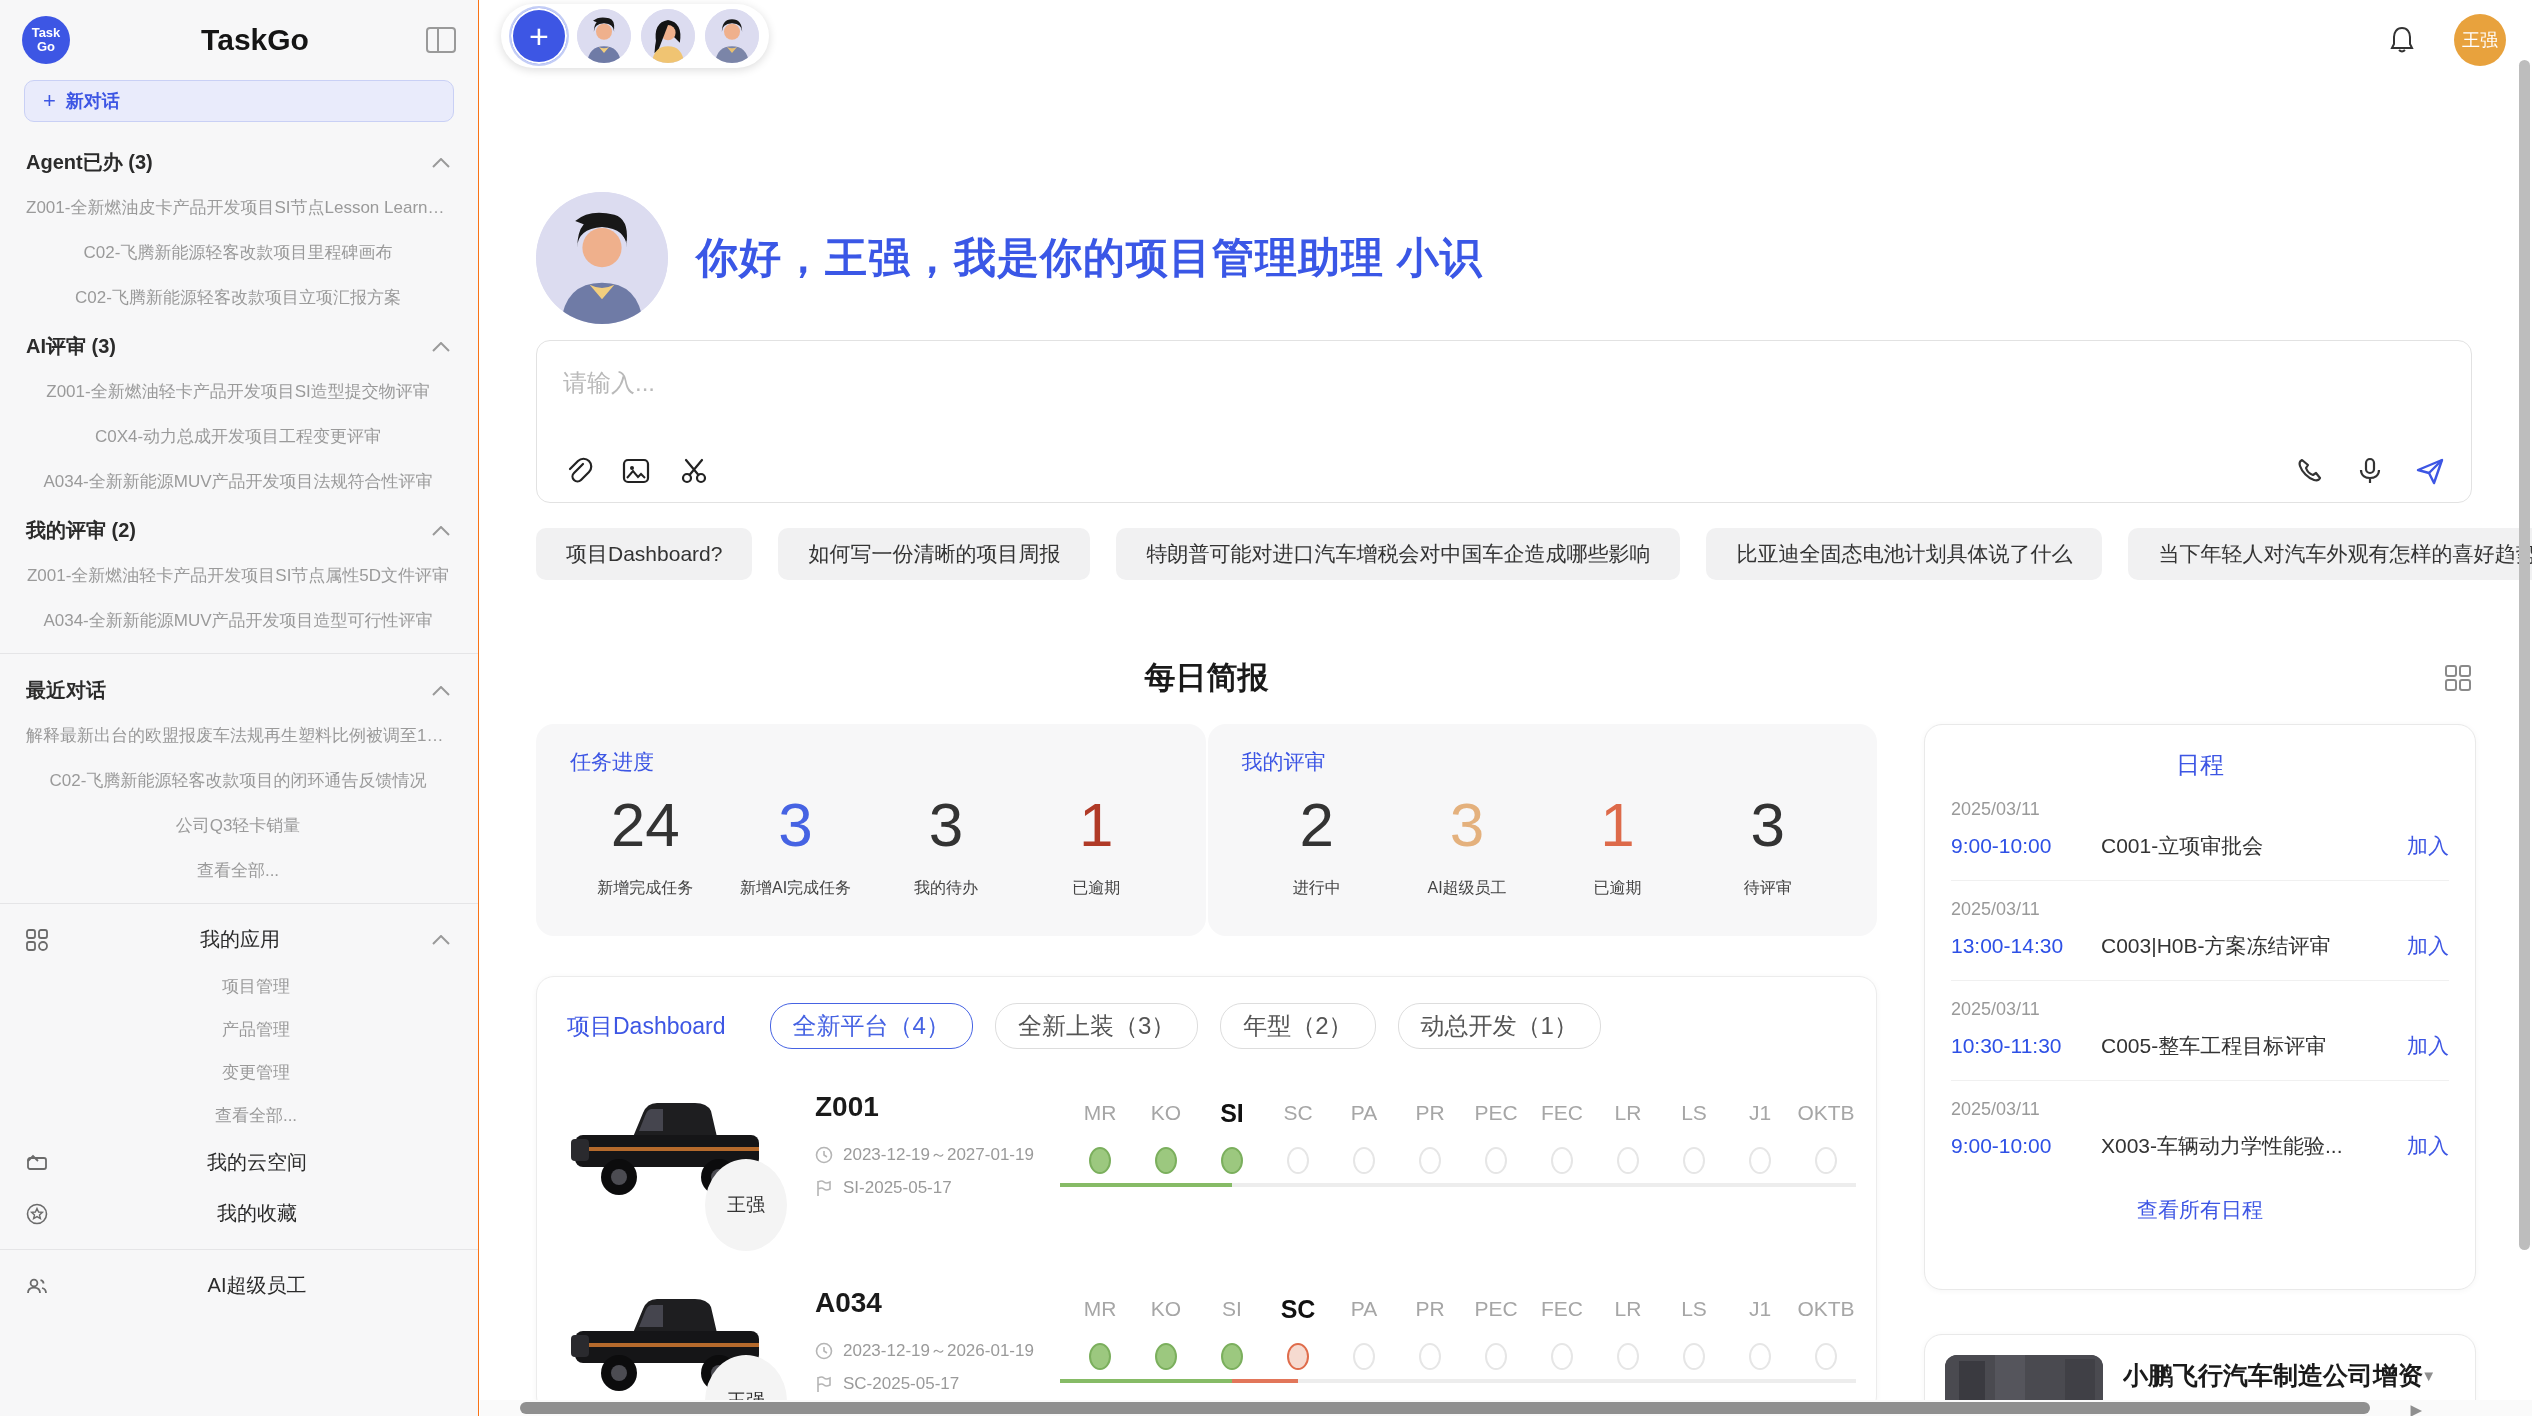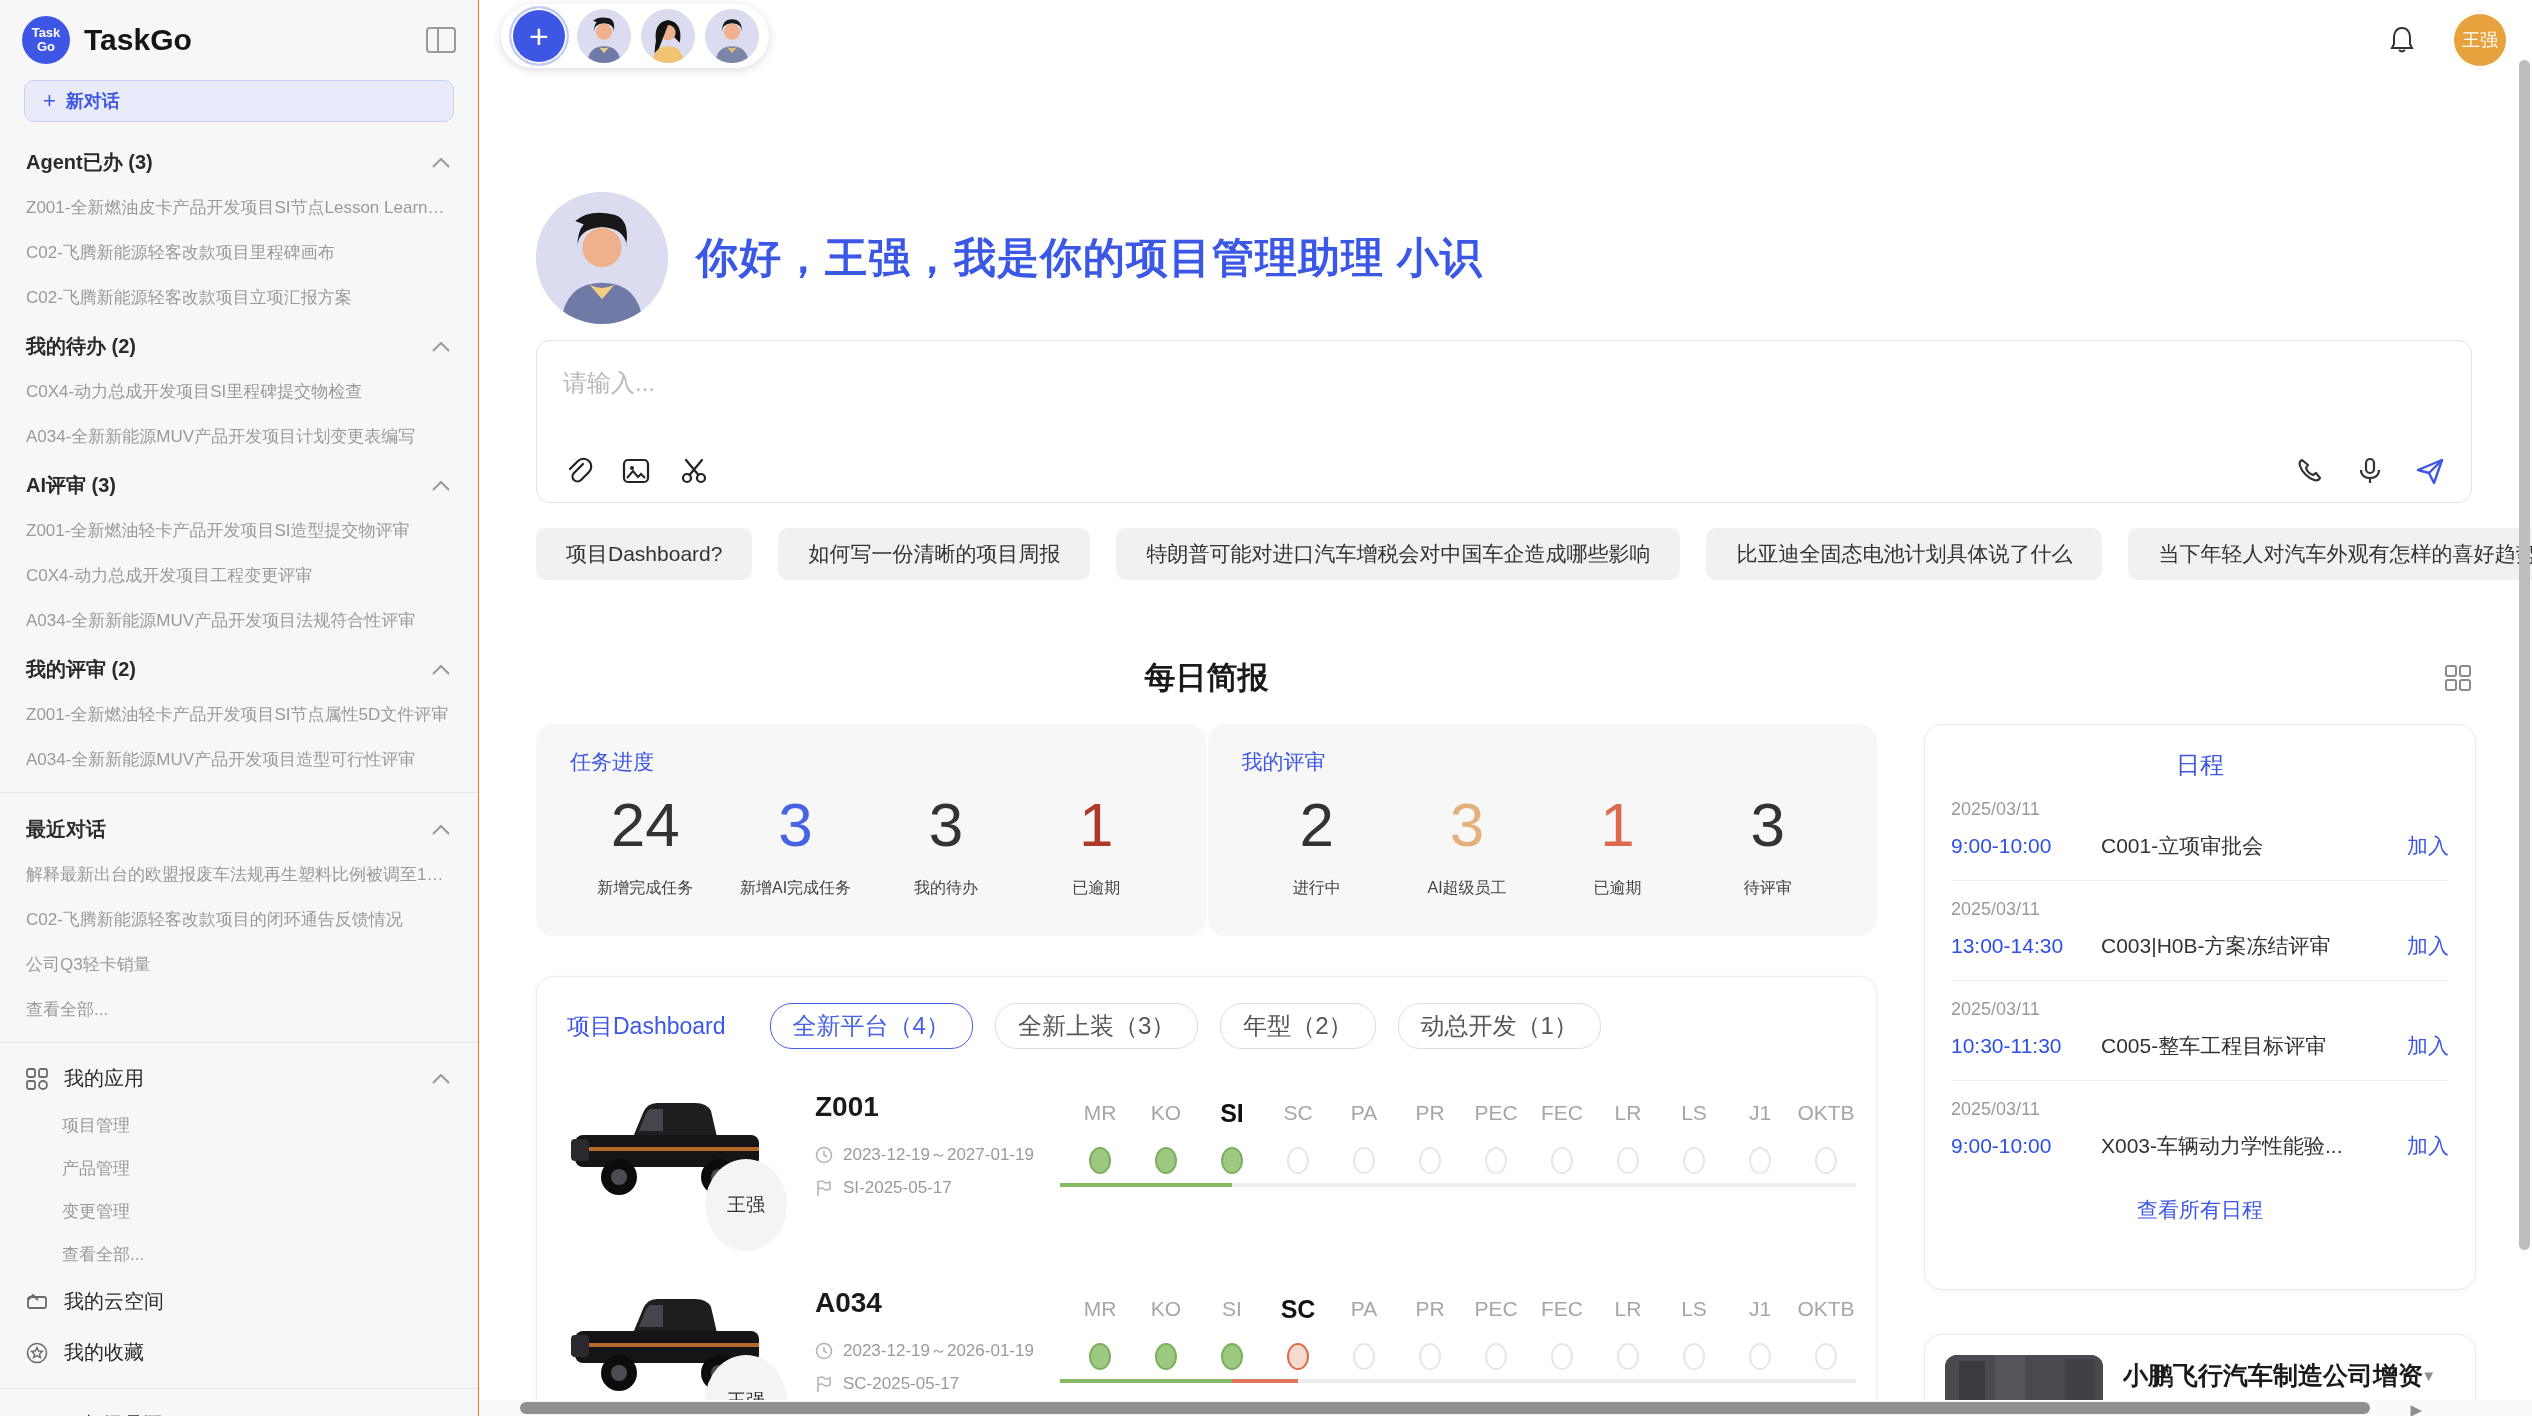--- a/index.html
+++ b/index.html
@@ -2,21 +2,21 @@
 <html><head>
 <meta charset="utf-8">
 <style>
   html,body{margin:0;padding:0;}
   body{
     width:2532px;height:1416px;overflow:hidden;background:#fff;
     font-family:"Liberation Sans","DejaVu Sans",sans-serif;color:#333;
     position:relative;
   }
   
-  .sidebar{position:absolute;left:0;top:0;width:478px;height:1416px;background:#f7f7f8;border-right:6px solid #f97316;overflow:hidden;}
+  .sidebar{position:absolute;left:0;top:0;width:478px;height:1416px;background:#f7f7f8;border-right:6px solid #f97316;overflow:hidden;text-align:center;}
   .side-head{display:flex;align-items:center;padding:16px 22px 10px 22px;}
   .logo{width:48px;height:48px;border-radius:50%;background:#3d56e4;color:#fff;display:flex;flex-direction:column;align-items:center;justify-content:center;font-size:13px;line-height:14px;font-weight:bold;}
   .app-title{font-size:30px;font-weight:bold;color:#151515;margin-left:14px;flex:1;}
   .collapse-ic{width:26px;height:22px;border:2px solid #9a9a9a;border-radius:4px;position:relative;}
   .collapse-ic::after{content:"";position:absolute;left:9px;top:0;bottom:0;width:2px;background:#9a9a9a;}
   .new-chat{margin:6px 24px 14px 24px;height:40px;border:1px solid #c9d0f5;background:#e9ebfb;border-radius:10px;display:flex;align-items:center;padding:0 18px;color:#3d56e4;font-size:18px;font-weight:600;gap:10px;}
   .new-chat .plus{font-size:22px;font-weight:400;}
   .sec-head{display:flex;align-items:center;justify-content:space-between;padding:13px 28px 9px 26px;font-size:20px;color:#2b2b2b;font-weight:600;}
   .side-item{padding:11px 28px 11px 26px;font-size:17px;color:#9a9a9a;white-space:nowrap;overflow:hidden;text-overflow:ellipsis;}
   .divider{height:1px;background:#e5e5e7;margin:10px 0;}
@@ -129,32 +129,20 @@
             <polyline points="1,9 9,1 17,9" fill="none" stroke="#9a9a9a" stroke-width="2"></polyline>
           </svg>
     </div>
     <div class="sec-items">
           <div class="side-item">Z001-全新燃油皮卡产品开发项目SI节点Lesson Learn报告</div>
           <div class="side-item">C02-飞腾新能源轻客改款项目里程碑画布</div>
           <div class="side-item">C02-飞腾新能源轻客改款项目立项汇报方案</div>
         </div>
   </div>
 
-  <div>
-    <div class="sec-head">
-      <span>我的待办 (2)</span>
-      <svg class="chev" viewBox="0 0 18 10">
-            <polyline points="1,9 9,1 17,9" fill="none" stroke="#9a9a9a" stroke-width="2"></polyline>
-          </svg>
-    </div>
-    <div class="sec-items">
-          <div class="side-item">C0X4-动力总成开发项目SI里程碑提交物检查</div>
-          <div class="side-item">A034-全新新能源MUV产品开发项目计划变更表编写</div>
-        </div>
-  </div>
 
   <div>
     <div class="sec-head">
       <span>AI评审 (3)</span>
       <svg class="chev" viewBox="0 0 18 10">
             <polyline points="1,9 9,1 17,9" fill="none" stroke="#9a9a9a" stroke-width="2"></polyline>
           </svg>
     </div>
     <div class="sec-items">
           <div class="side-item">Z001-全新燃油轻卡产品开发项目SI造型提交物评审</div>

